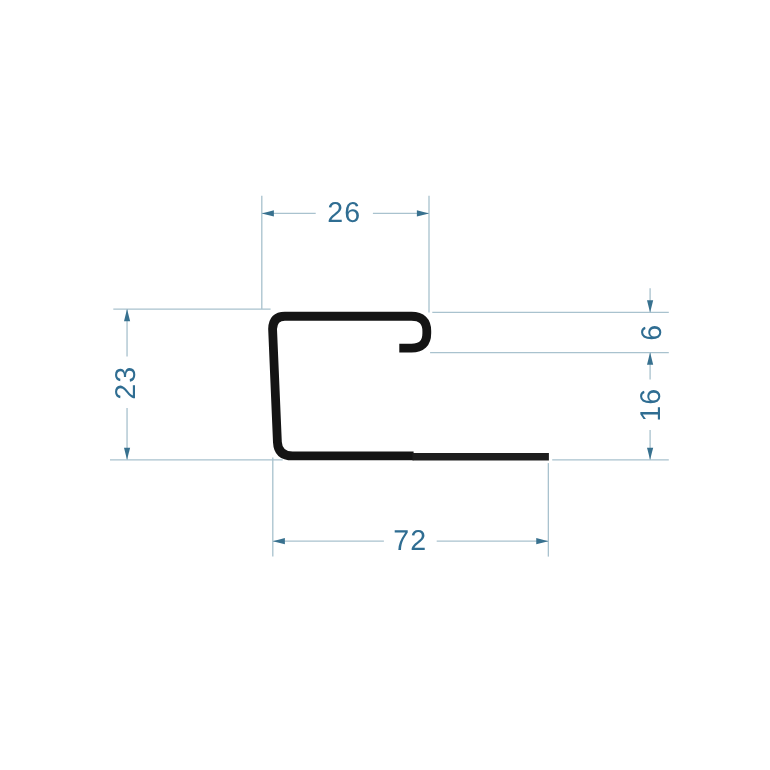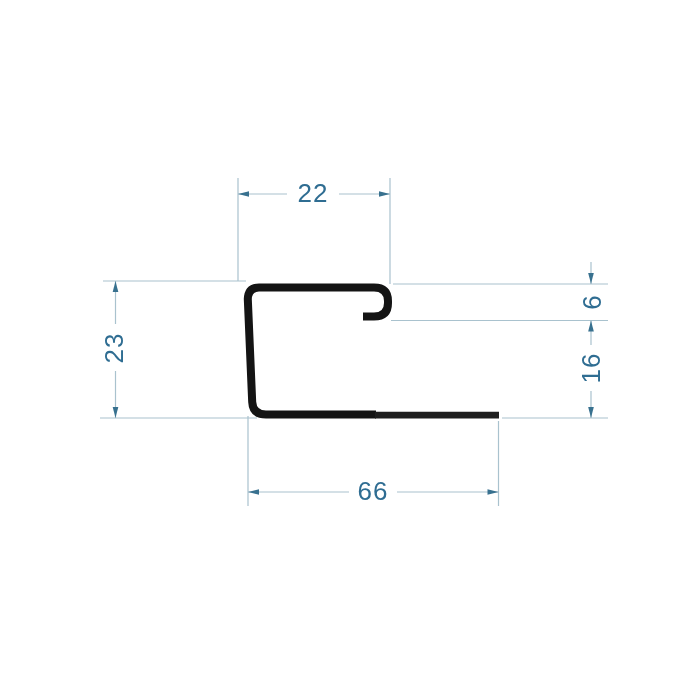--- a/index.html
+++ b/index.html
@@ -83,18 +83,18 @@
          L 388 301
          Q 388 287.5 374 287.5
          L 259 287.5
          Q 248.2 287.5 247.8 299
          L 252.2 402
          Q 252.8 414.5 266 414.5
          L 376 414.5"></path>
     <line class="profile-seam" x1="375" y1="415.2" x2="499" y2="415.2"></line>
   </svg>
 
-  <div class="dim-label" style="left:313px;top:193px;">22</div>
+  <div class="dim-label" style="left:313px;top:193px;">26</div>
   <div class="dim-label vert" style="left:114px;top:348px;">23</div>
   <div class="dim-label vert" style="left:592px;top:302px;">6</div>
   <div class="dim-label vert" style="left:591px;top:368px;">16</div>
-  <div class="dim-label" style="left:373px;top:491px;">66</div>
+  <div class="dim-label" style="left:373px;top:491px;">72</div>
 </div>
 
 </body></html>

